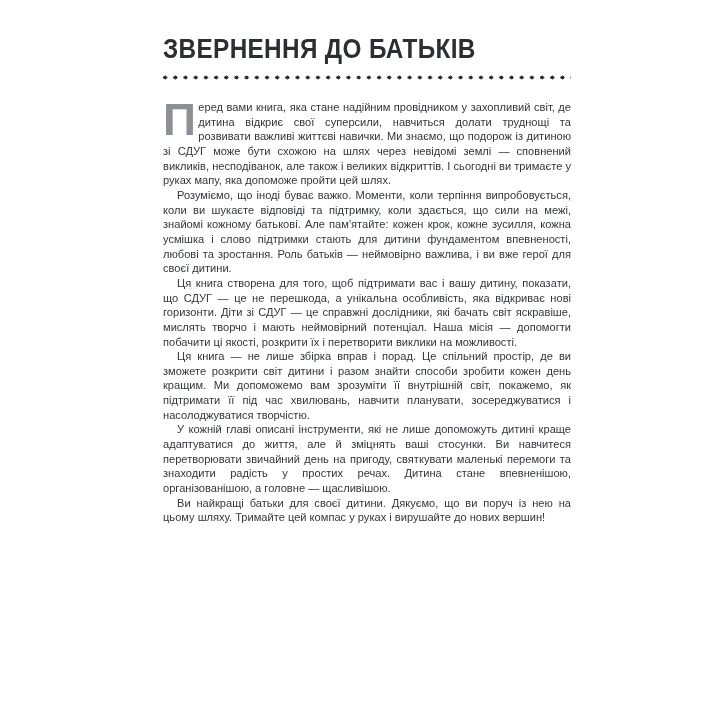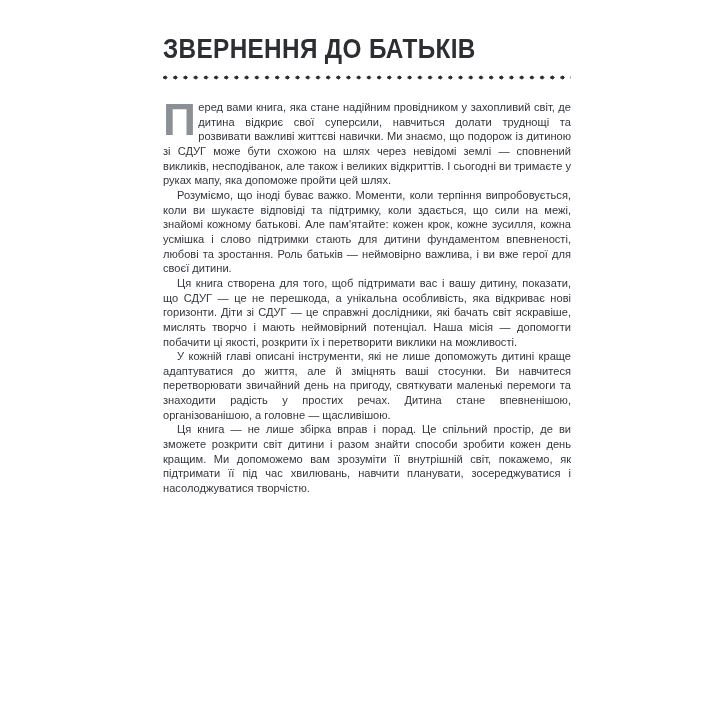--- a/index.html
+++ b/index.html
@@ -103,18 +103,19 @@
     <h1 class="page-title">ЗВЕРНЕННЯ ДО БАТЬКІВ</h1>
 
     <div class="divider"></div>
 
     <div class="body-text">
 
       <p class="first-para"><span class="dropcap">П</span><span>еред вами книга, яка стане надійним провідником у захопливий світ, де дитина відкриє свої суперсили, навчиться долати труднощі та розвивати важливі життєві навички. Ми знаємо, що подорож із дитиною зі СДУГ може бути схожою на шлях через невідомі землі — сповнений викликів, несподіванок, але також і великих відкриттів. І сьогодні ви тримаєте у руках мапу, яка допоможе пройти цей шлях.</span></p>
 
       <p>Розуміємо, що іноді буває важко. Моменти, коли терпіння випробовується, коли ви шукаєте відповіді та підтримку, коли здається, що сили на межі, знайомі кожному батькові. Але пам'ятайте: кожен крок, кожне зусилля, кожна усмішка і слово підтримки стають для дитини фундаментом впевненості, любові та зростання. Роль батьків — неймовірно важлива, і ви вже герої для своєї дитини.</p>
       <p>Ця книга створена для того, щоб підтримати вас і вашу дитину, показати, що СДУГ — це не перешкода, а унікальна особливість, яка відкриває нові горизонти. Діти зі СДУГ — це справжні дослідники, які бачать світ яскравіше, мислять творчо і мають неймовірний потенціал. Наша місія — допомогти побачити ці якості, розкрити їх і перетворити виклики на можливості.</p>
+      <p>Ця книга — не лише збірка вправ і порад. Це спільний простір, де ви зможете розкрити світ дитини і разом знайти способи зробити кожен день кращим. Ми допоможемо вам зрозуміти її внутрішній світ, покажемо, як підтримати її під час хвилювань, навчити планувати, зосереджуватися і насолоджуватися творчістю.</p>
       <p>У кожній главі описані інструменти, які не лише допоможуть дитині краще адаптуватися до життя, але й зміцнять ваші стосунки. Ви навчитеся перетворювати звичайний день на пригоду, святкувати маленькі перемоги та знаходити радість у простих речах. Дитина стане впевненішою, організованішою, а головне — щасливішою.</p>
-      <p>Ця книга — не лише збірка вправ і порад. Це спільний простір, де ви зможете розкрити світ дитини і разом знайти способи зробити кожен день кращим. Ми допоможемо вам зрозуміти її внутрішній світ, покажемо, як підтримати її під час хвилювань, навчити планувати, зосереджуватися і насолоджуватися творчістю.</p>
+      <p>Ви найкращі батьки для своєї дитини. Дякуємо, що ви поруч із нею на цьому шляху. Тримайте цей компас у руках і вирушайте до нових вершин!</p>
 
     </div>
   </div>
 </div>
 
 </body></html>

